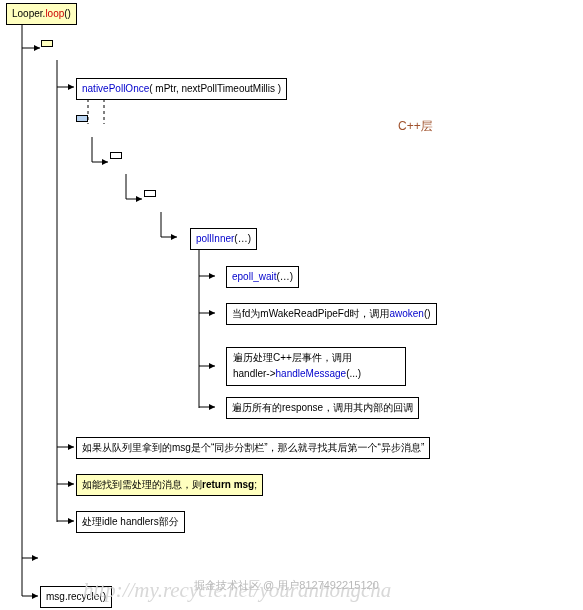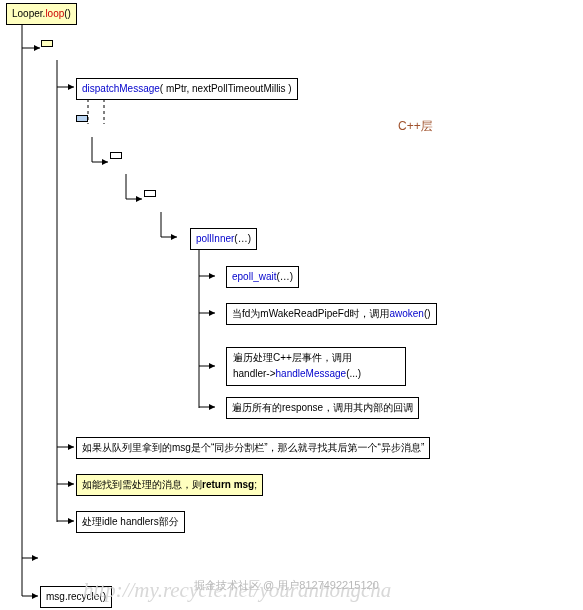--- a/index.html
+++ b/index.html
@@ -89,21 +89,21 @@
 
   <div class="node yellow" style="left:6px;top:3px;">
     <span><span>Looper.</span><span class="red-txt">loop</span><span>()</span></span>
   </div>
 
   <div class="node yellow" style="left:41px;top:40px;">
     <span></span>
   </div>
 
   <div class="node" style="left:76px;top:78px;">
-    <span><span class="blue-txt">dispatchMessage</span><span>( mPtr, nextPollTimeoutMillis )</span></span>
+    <span><span class="blue-txt">nativePollOnce</span><span>( mPtr, nextPollTimeoutMillis )</span></span>
   </div>
 
   <div class="node blue" style="left:76px;top:115px;">
     <span></span>
   </div>
 
   <div class="lbl brown-txt" style="left:398px;top:118px;font-size:12px;">C++层</div>
 
   <div class="node" style="left:110px;top:152px;">
     <span></span>

